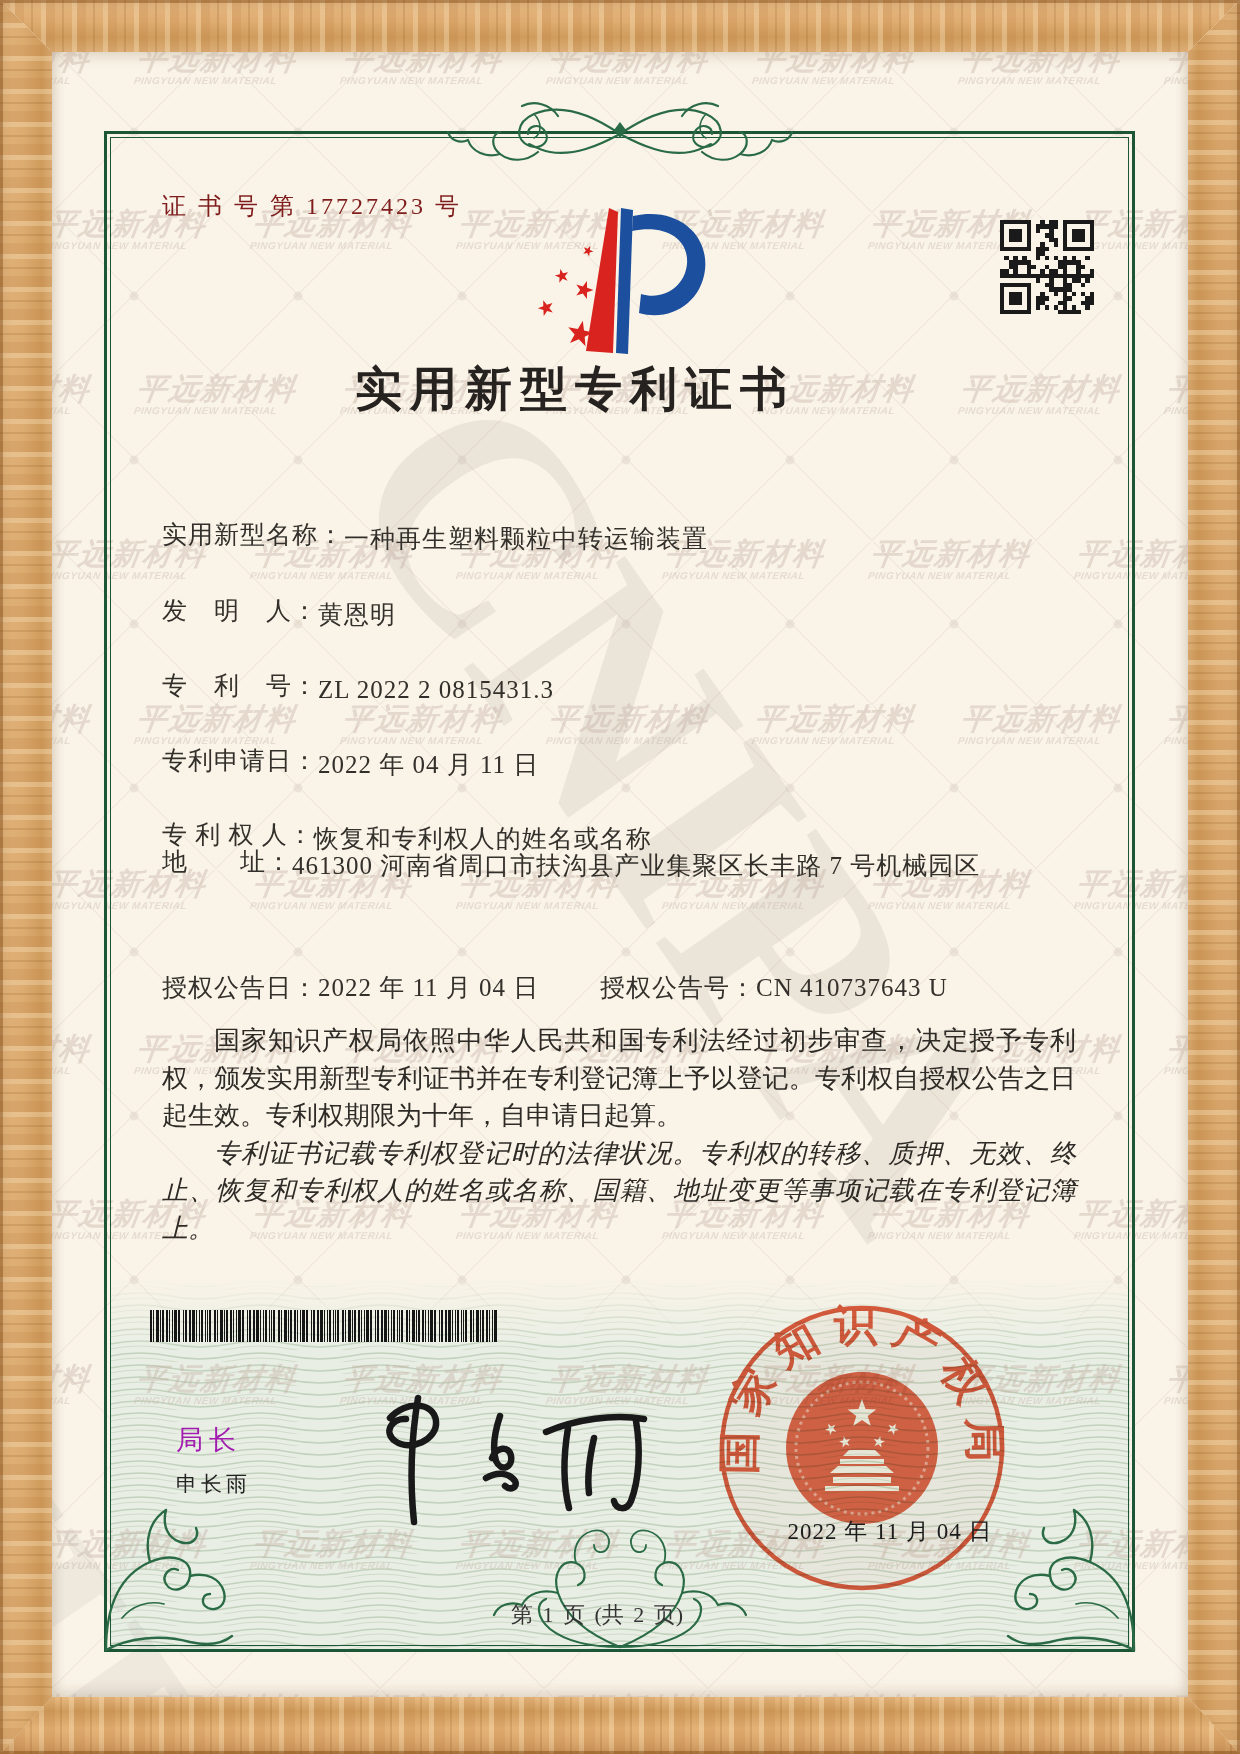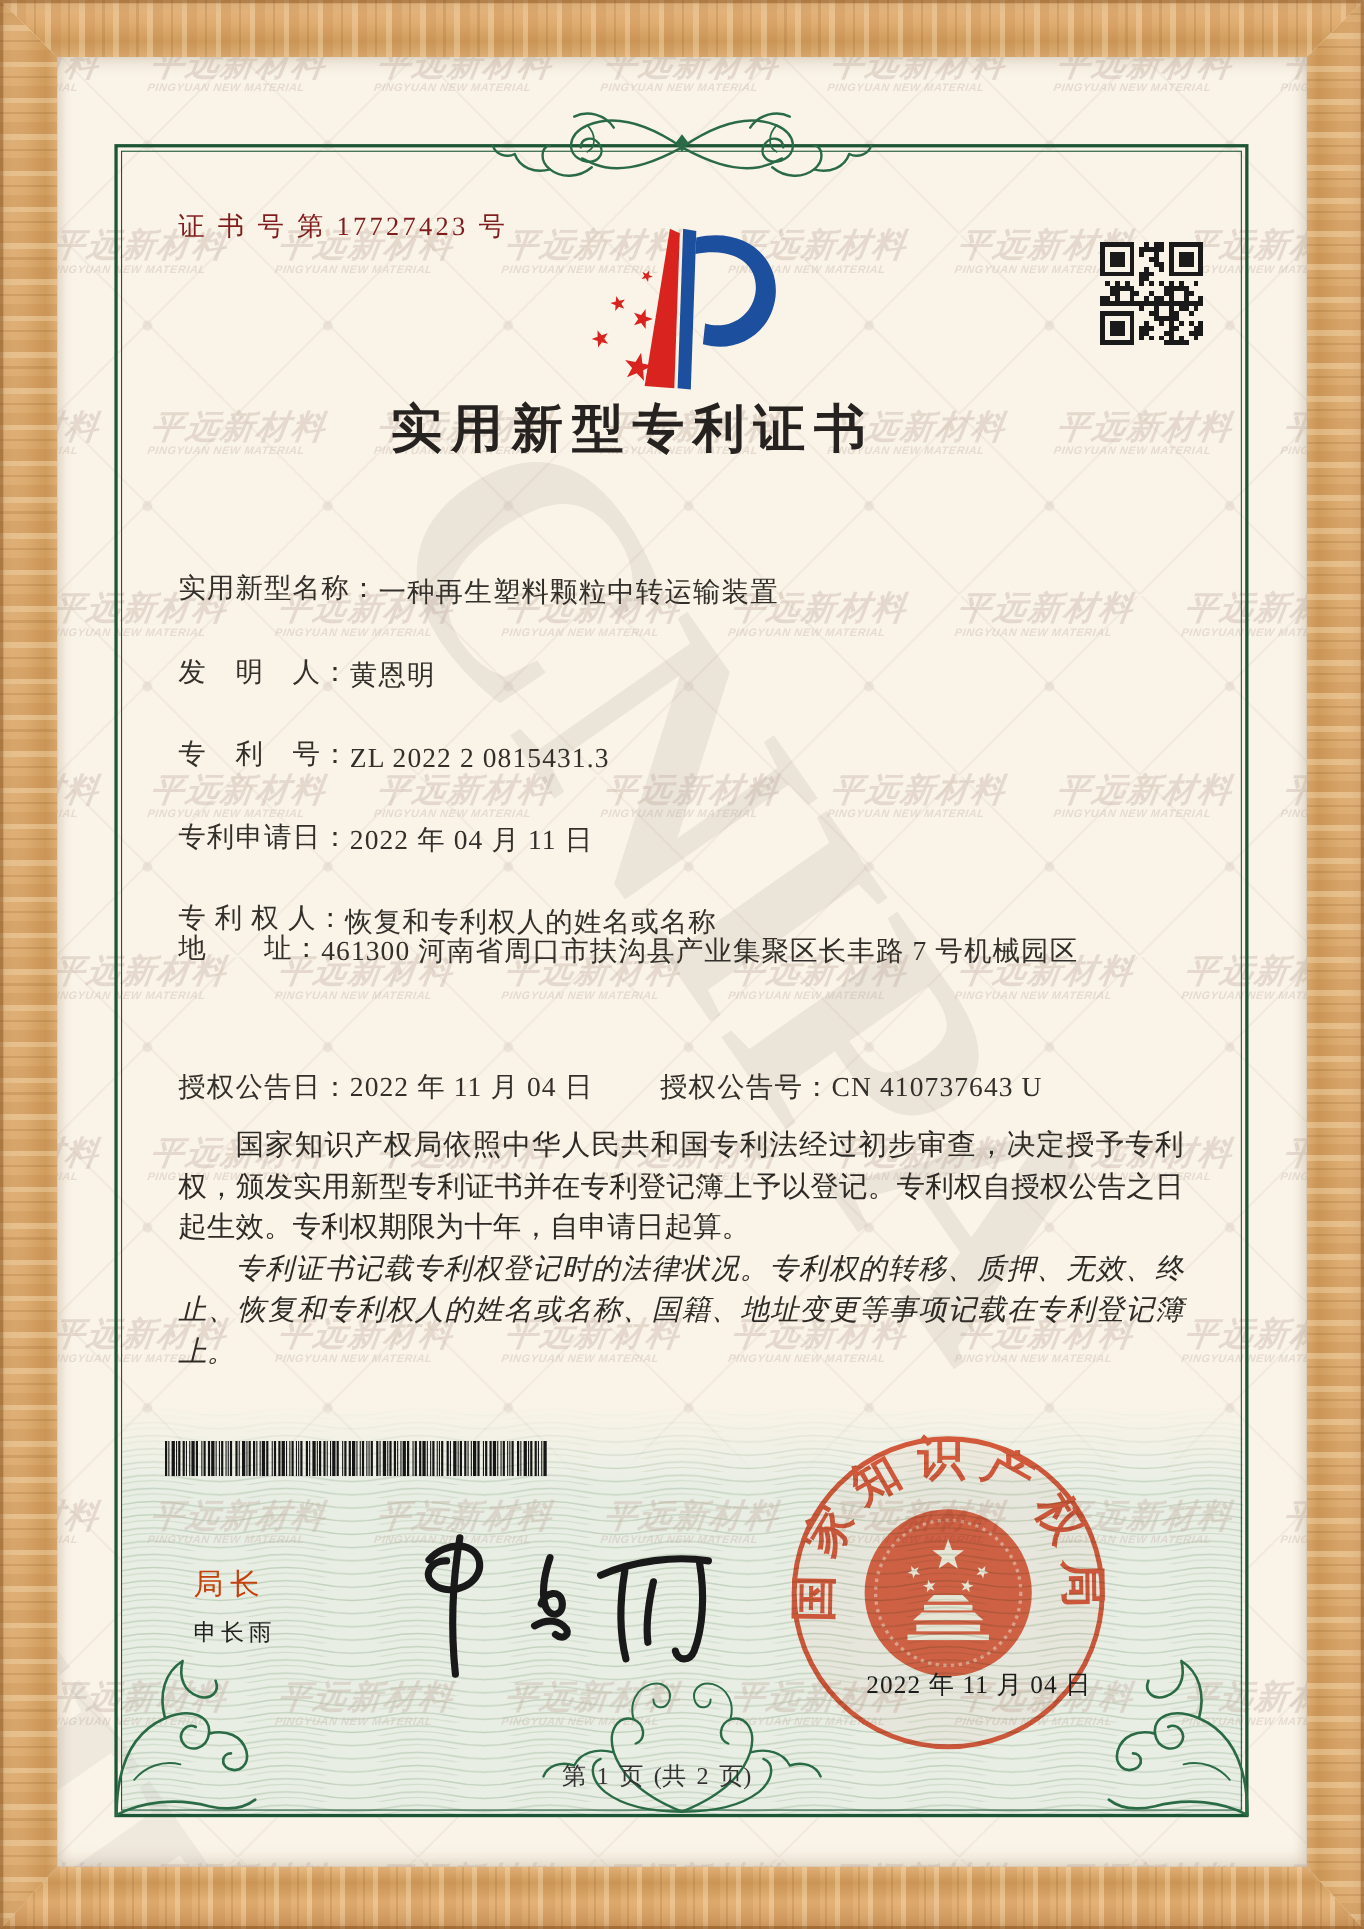--- a/index.html
+++ b/index.html
@@ -67,21 +67,21 @@
   .row{left:162px;width:916px;font-size:25px;letter-spacing:1px;display:flex;}
   .row .lab{white-space:nowrap;}
   .row .val{flex:1;line-height:41px;}
   .r1{top:518px}.r2{top:594px}.r3{top:669px}.r4{top:744px}.r5{top:818px}.r6{top:845px}
   .r7{top:971px}
   .r7 .pair2{position:absolute;left:438px;top:0;white-space:nowrap;}
   .paras{left:162px;top:1022px;width:914px;font-size:26px;line-height:37.5px;text-align:justify;color:#2e2b27;}
   .paras p{margin:0;text-indent:2em;}
   .paras .p2{font-style:italic;}
   .barcode{left:150px;top:1310px;}
-  .director-title{left:176px;top:1422px;font-size:27px;letter-spacing:6px;color:#c2410c;text-align:center;}
+  .director-title{left:176px;top:1422px;font-size:27px;letter-spacing:6px;color:#a21caf;text-align:center;}
   .director-name{left:176px;top:1470px;font-size:21px;letter-spacing:4px;color:#222;}
   .sig{left:368px;top:1388px;z-index:6;}
   .seal{position:absolute;left:712px;top:1298px;z-index:7;mix-blend-mode:multiply;opacity:.9;}
   .seal-date{left:770px;top:1516px;width:240px;text-align:center;font-size:23px;letter-spacing:1px;color:#1c1c1c;z-index:8;}
   .pageinfo{left:0;right:0;top:1600px;text-align:center;font-size:22px;color:#333;transform:translateX(-23px);word-spacing:4px;}
   .footnote{left:0;right:0;top:1672px;text-align:center;font-size:21px;letter-spacing:8px;color:#2d2d2d;}
 </style>
 </head>
 <body>
 

